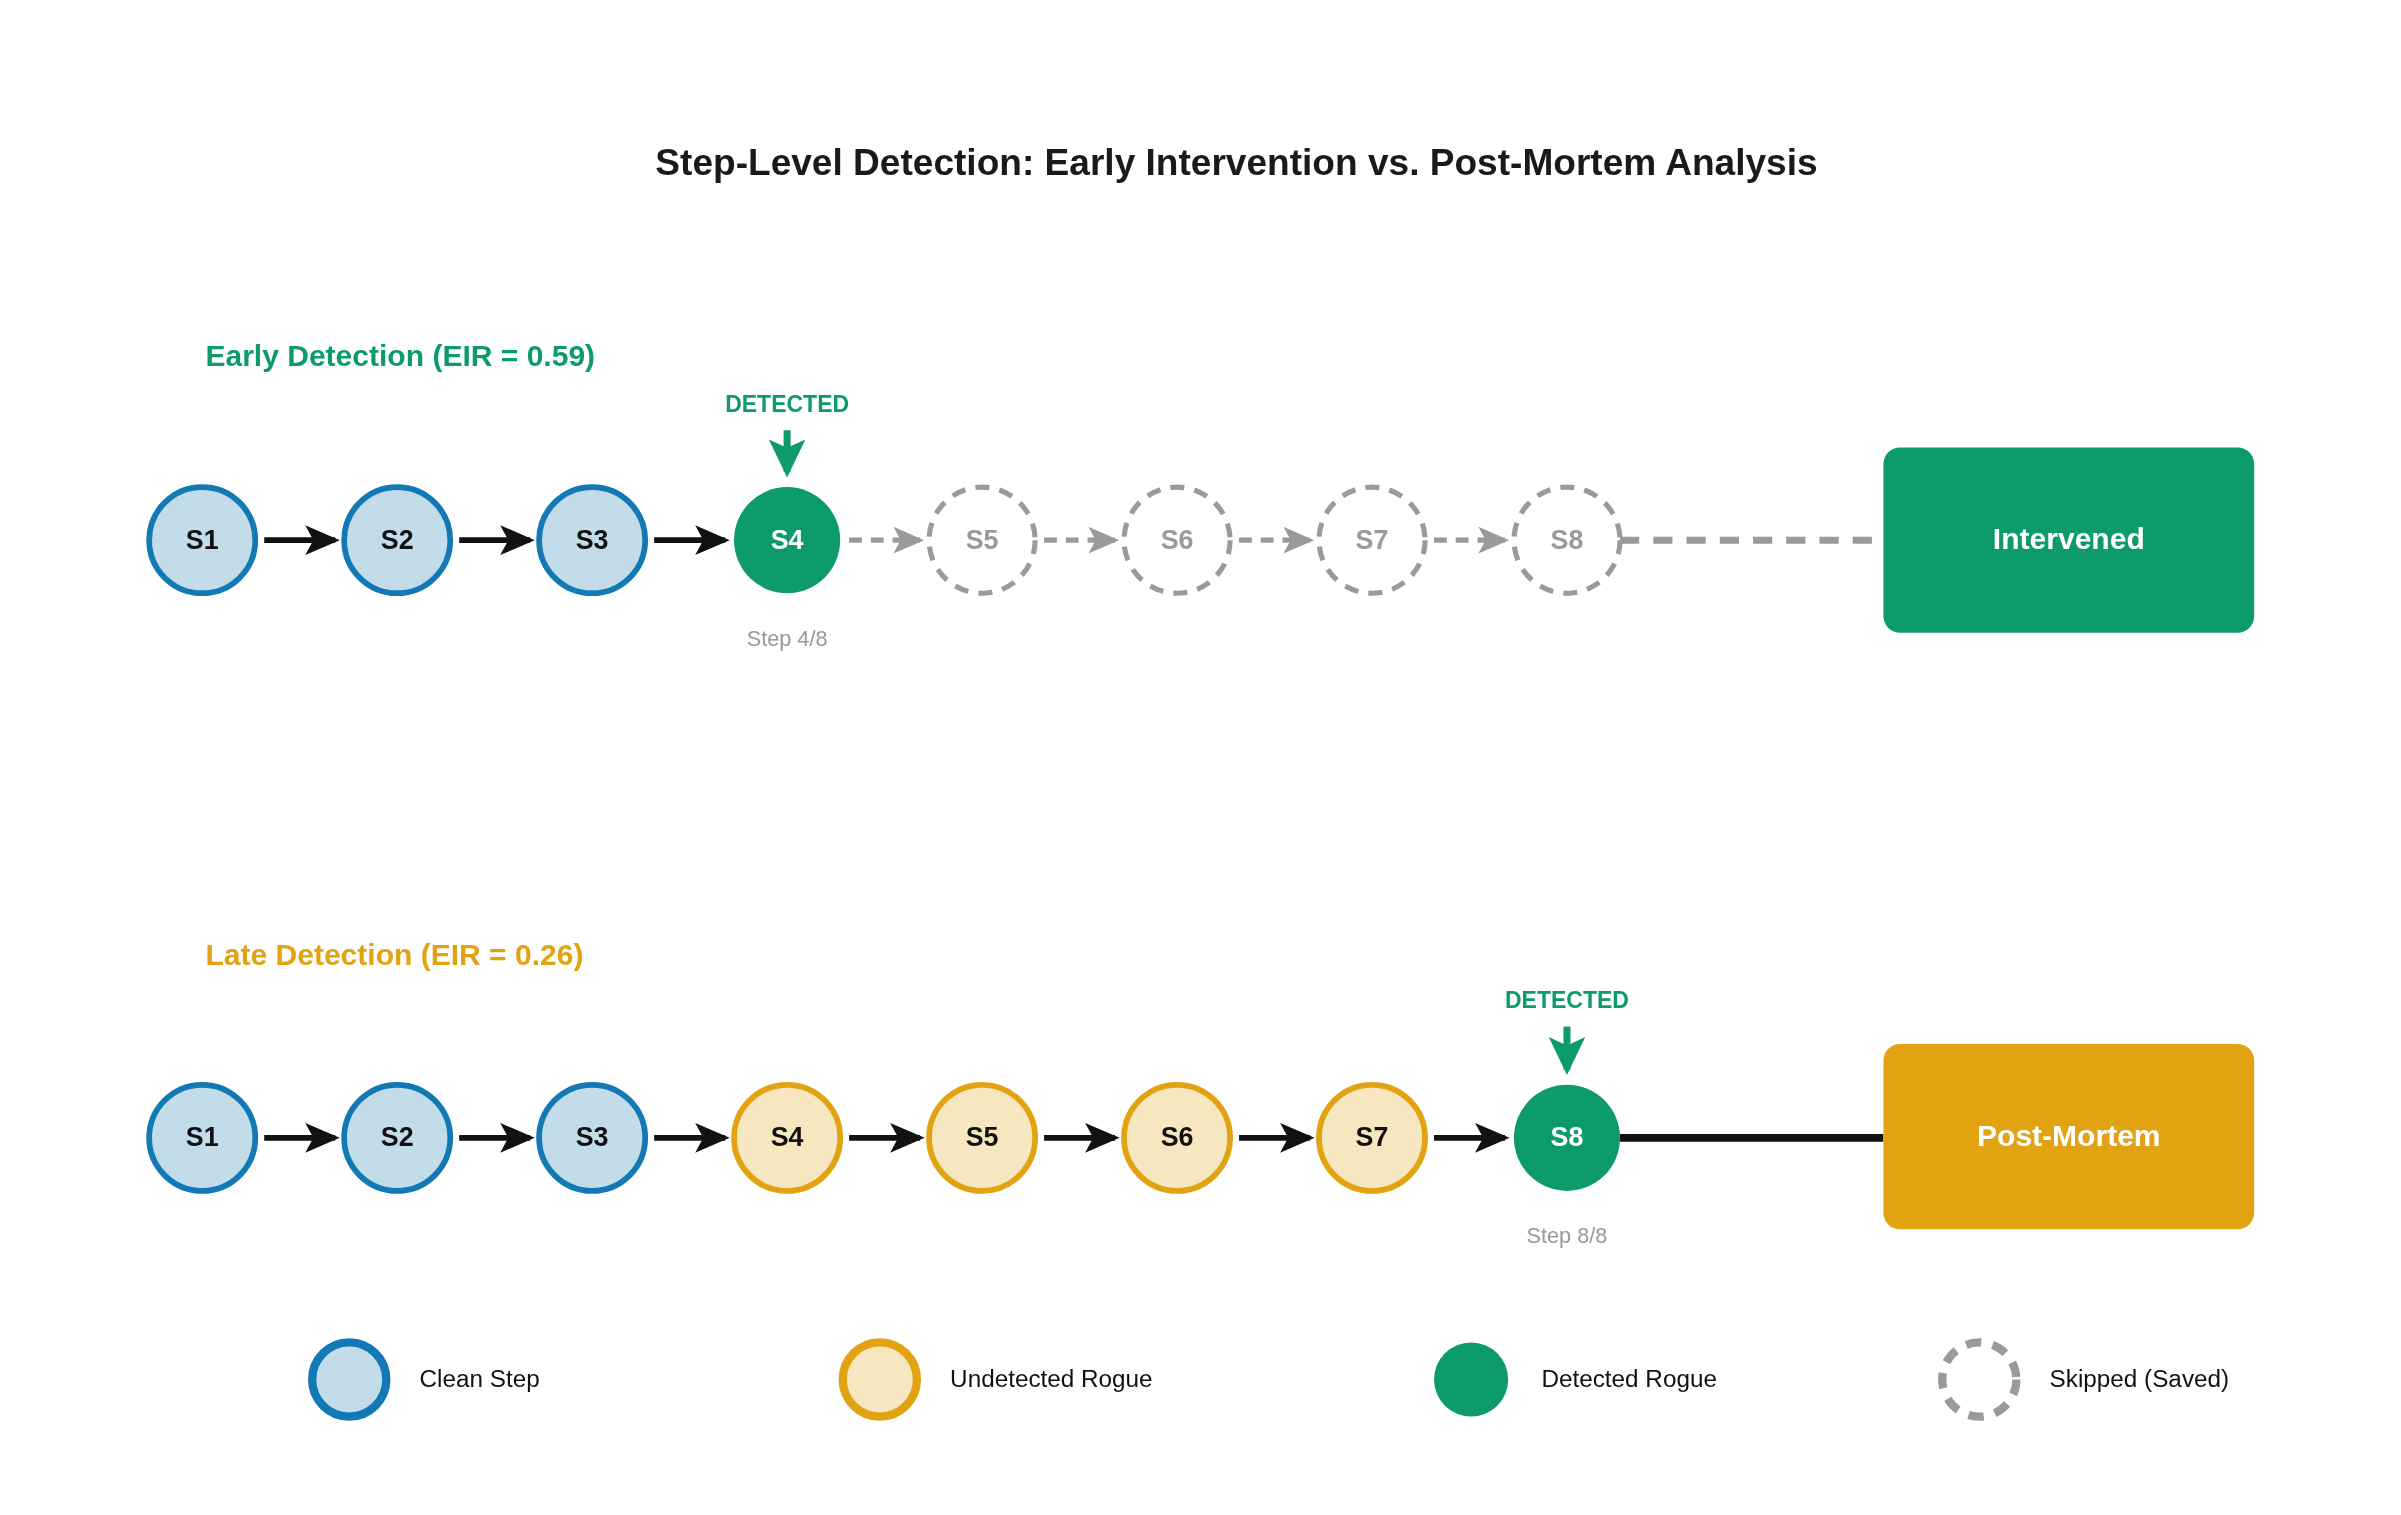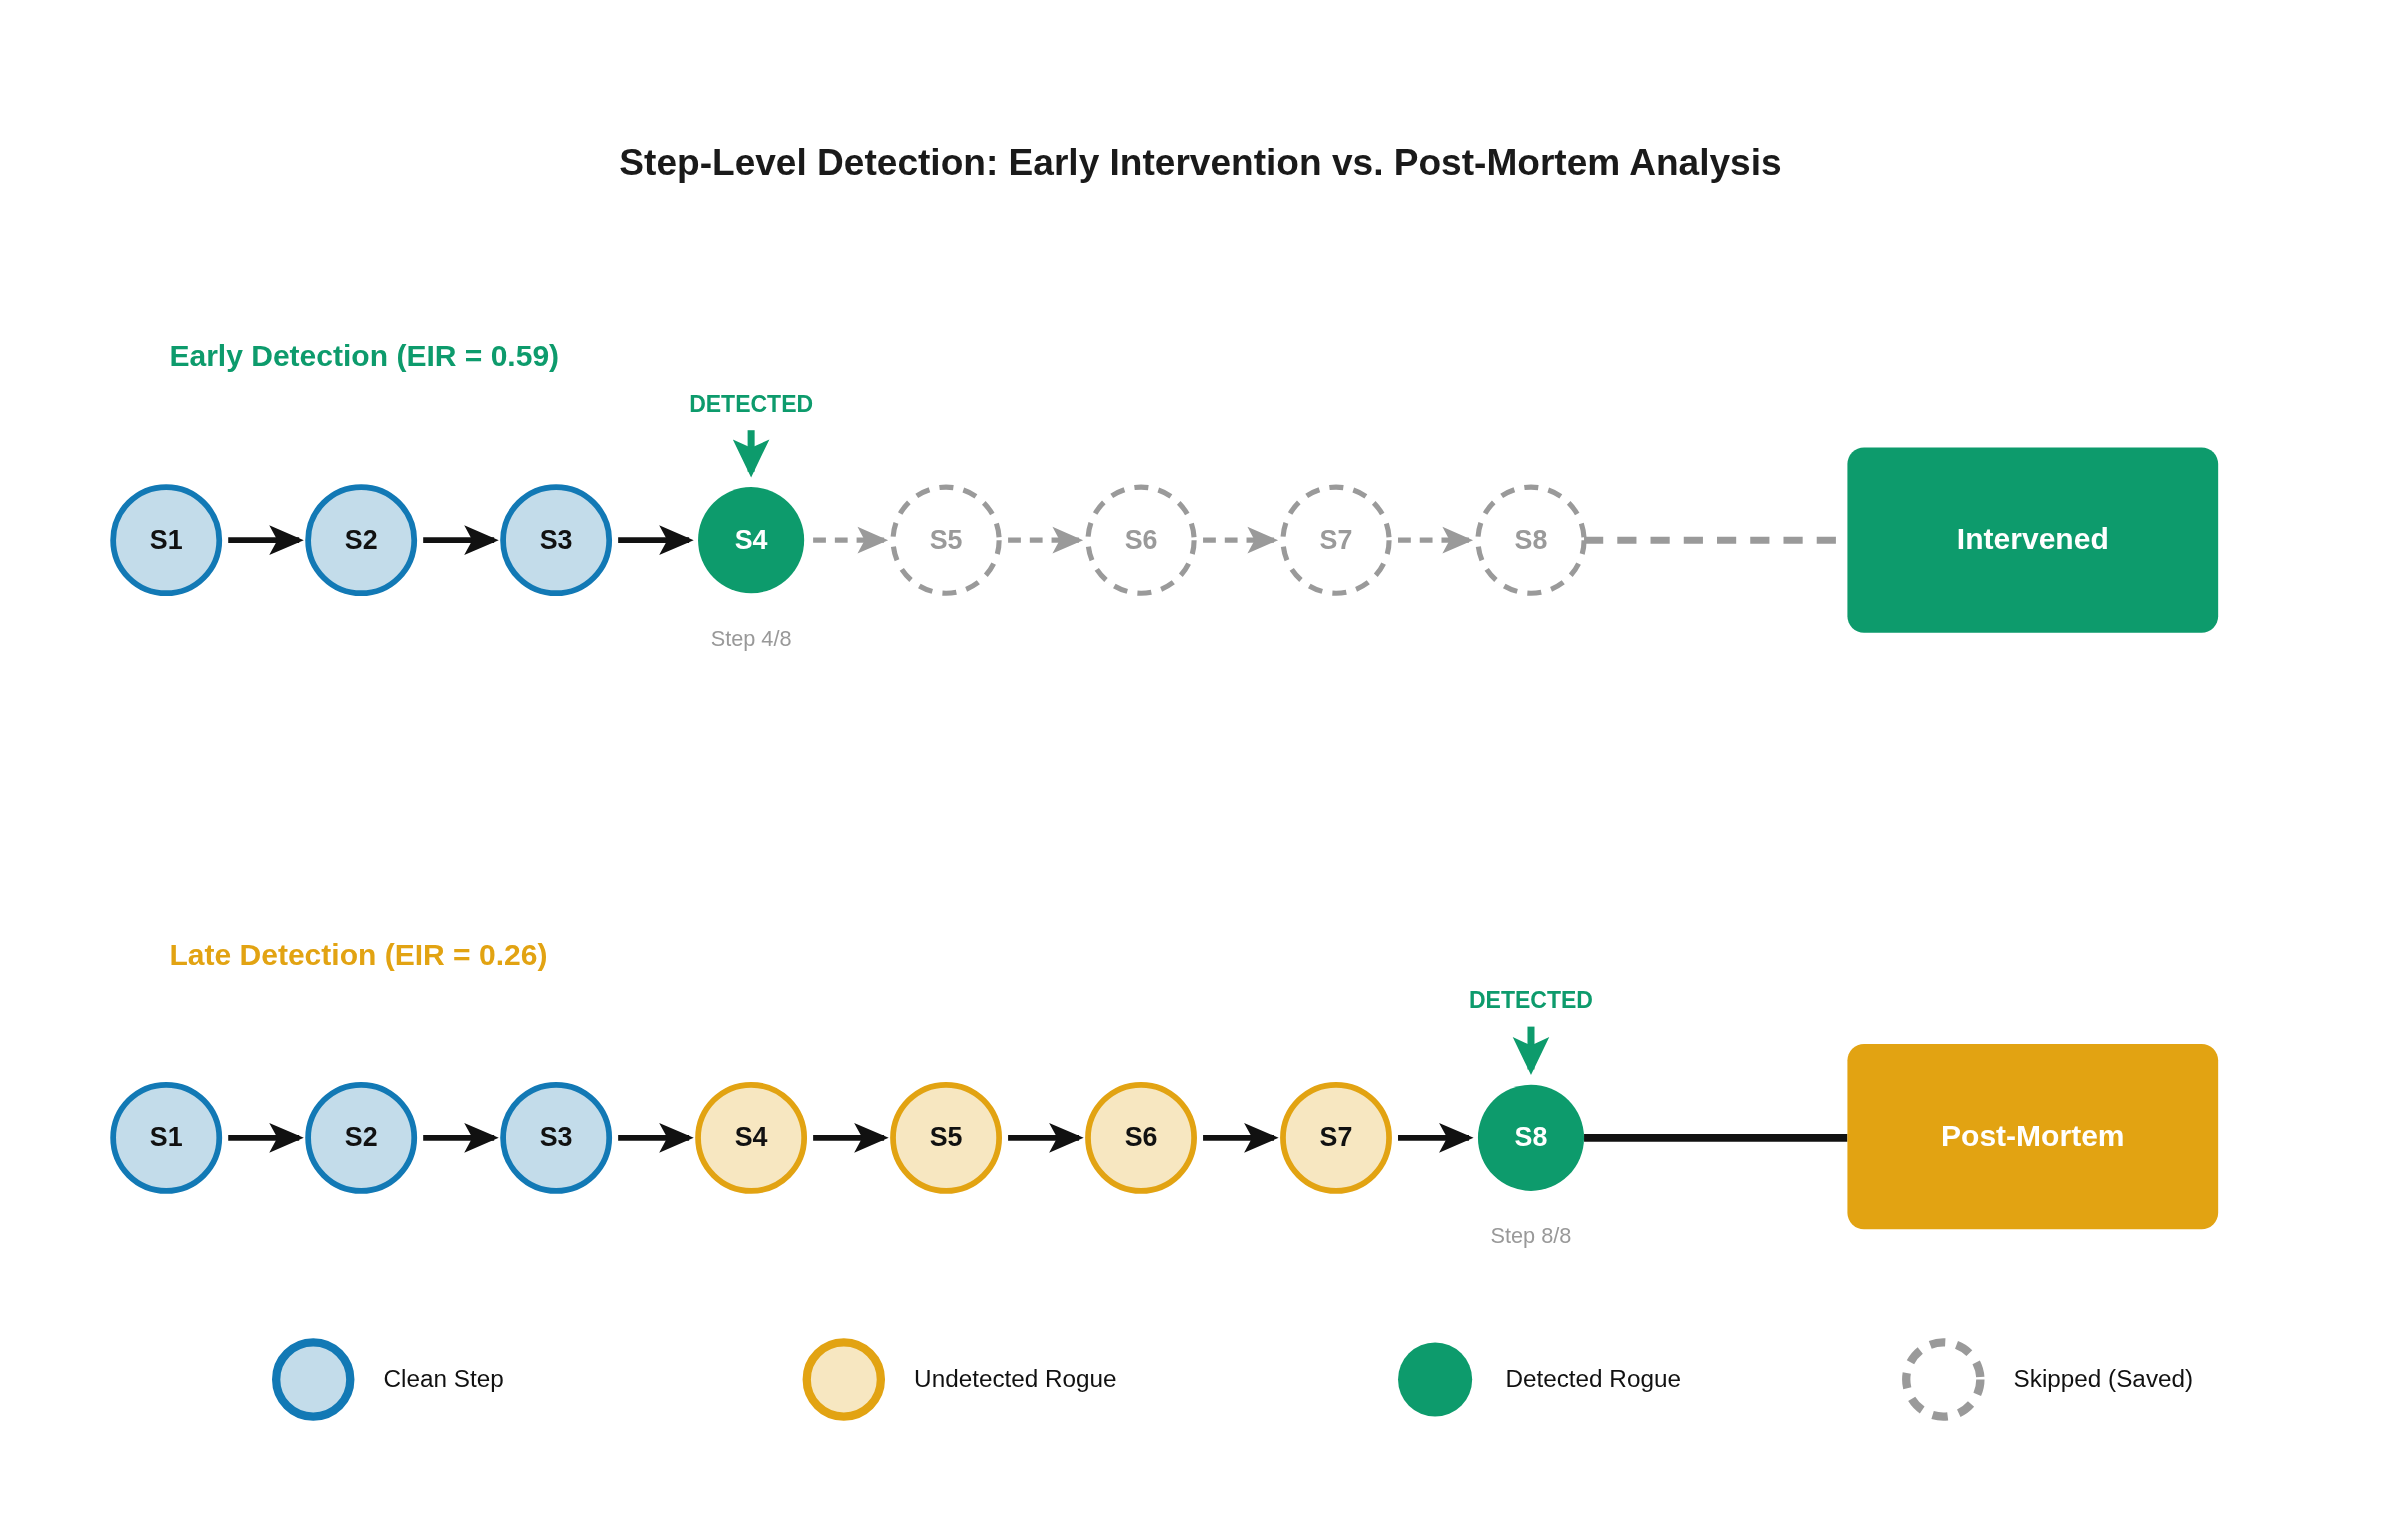--- a/index.html
+++ b/index.html
@@ -10,20 +10,21 @@
   body {
     width: 2401px;
     height: 1515px;
     font-family: "Liberation Sans", sans-serif;
     overflow: hidden;
   }
   #figure {
     position: relative;
     width: 2182px;
     height: 1515px;
+    margin-left: 36px;
   }
   svg.diagram {
     display: block;
     width: 2401px;
     height: 1515px;
   }
   text { dominant-baseline: middle; }
   .title-text {
     font-size: 58px;
     font-weight: bold;

